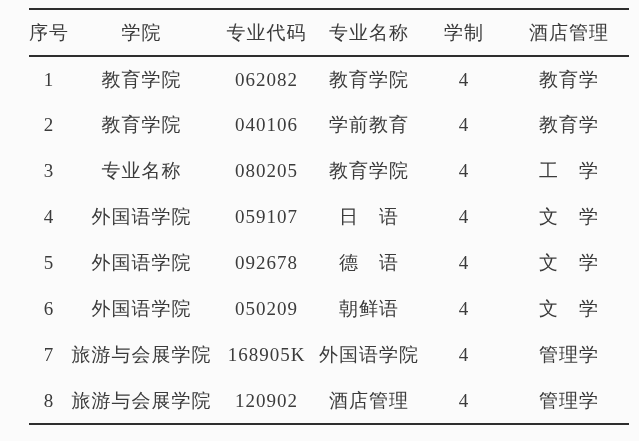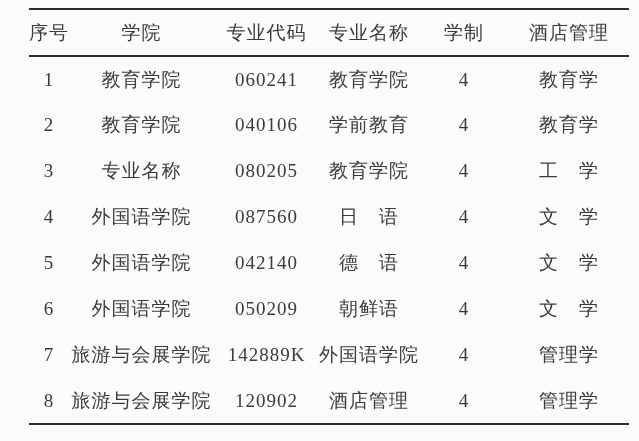--- a/index.html
+++ b/index.html
@@ -63,21 +63,21 @@
         <th>专业代码</th>
         <th>专业名称</th>
         <th>学制</th>
         <th>酒店管理</th>
       </tr>
     </thead>
     <tbody>
         <tr>
           <td>1</td>
           <td>教育学院</td>
-          <td>060241</td>
+          <td>062082</td>
           <td>教育学院</td>
           <td>4</td>
           <td>教育学</td>
         </tr>
         <tr>
           <td>2</td>
           <td>教育学院</td>
           <td>040106</td>
           <td>学前教育</td>
           <td>4</td>
@@ -87,45 +87,45 @@
           <td>3</td>
           <td>专业名称</td>
           <td>080205</td>
           <td>教育学院</td>
           <td>4</td>
           <td>工　学</td>
         </tr>
         <tr>
           <td>4</td>
           <td>外国语学院</td>
-          <td>087560</td>
+          <td>059107</td>
           <td>日　语</td>
           <td>4</td>
           <td>文　学</td>
         </tr>
         <tr>
           <td>5</td>
           <td>外国语学院</td>
-          <td>042140</td>
+          <td>092678</td>
           <td>德　语</td>
           <td>4</td>
           <td>文　学</td>
         </tr>
         <tr>
           <td>6</td>
           <td>外国语学院</td>
           <td>050209</td>
           <td>朝鲜语</td>
           <td>4</td>
           <td>文　学</td>
         </tr>
         <tr>
           <td>7</td>
           <td>旅游与会展学院</td>
-          <td>142889K</td>
+          <td>168905K</td>
           <td>外国语学院</td>
           <td>4</td>
           <td>管理学</td>
         </tr>
         <tr>
           <td>8</td>
           <td>旅游与会展学院</td>
           <td>120902</td>
           <td>酒店管理</td>
           <td>4</td>

